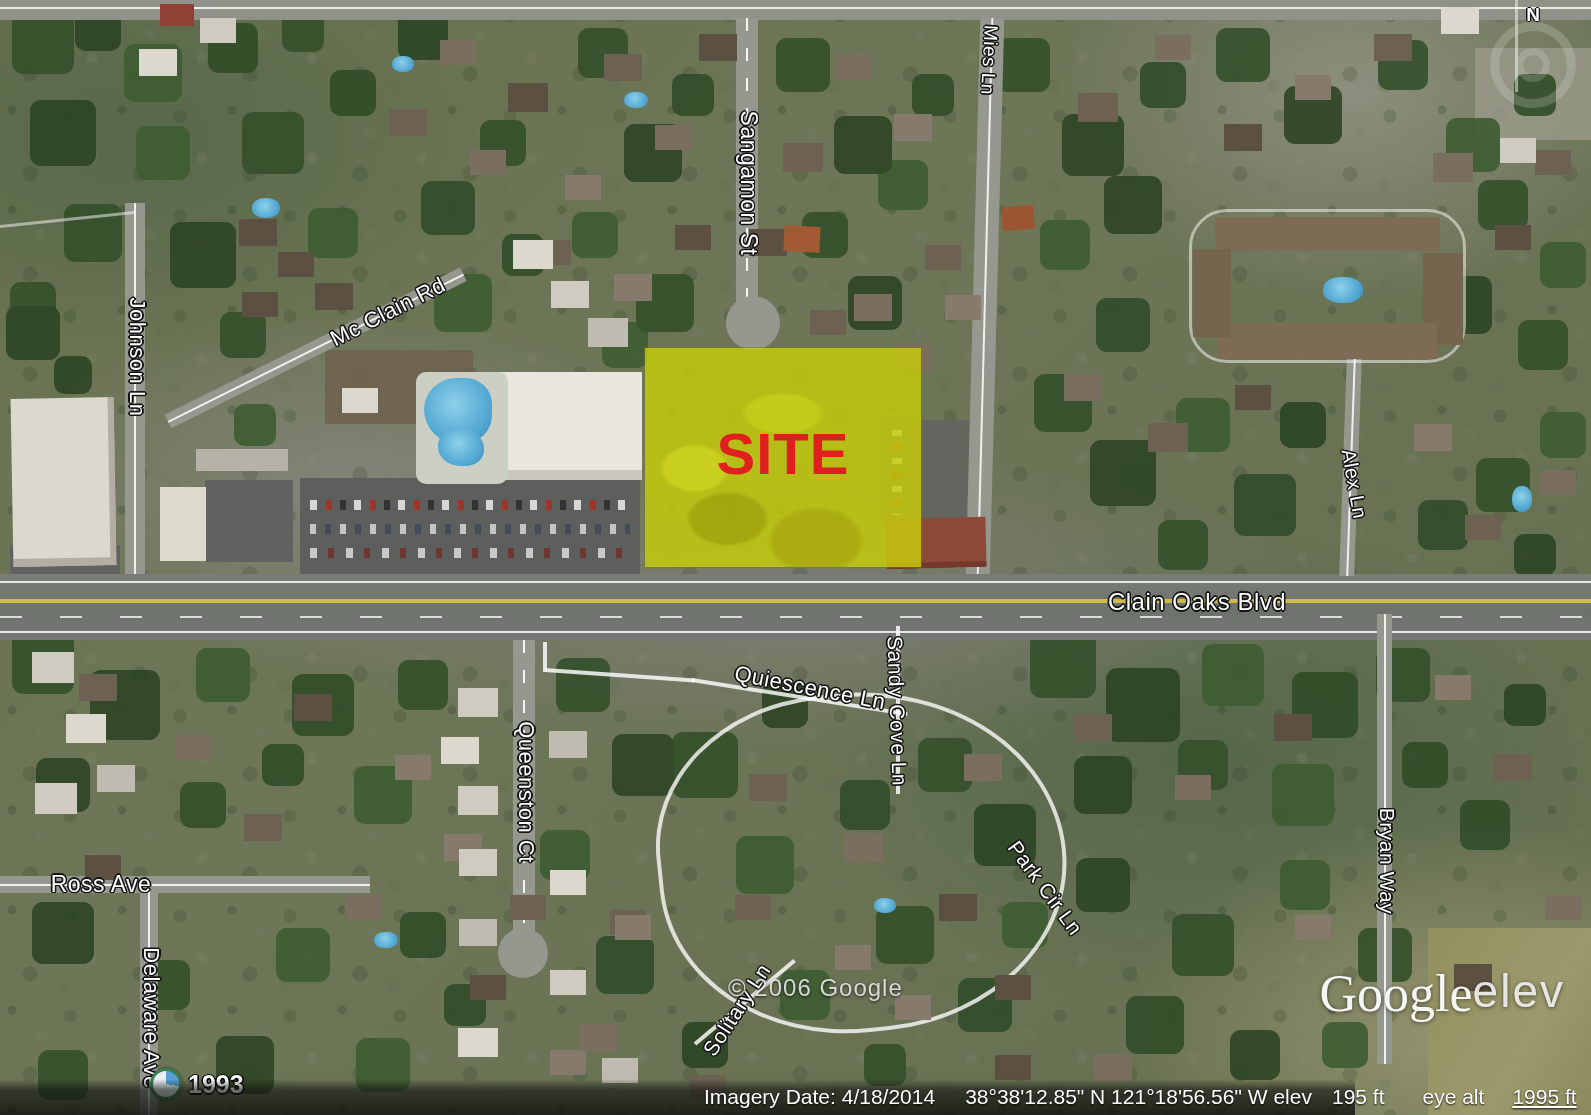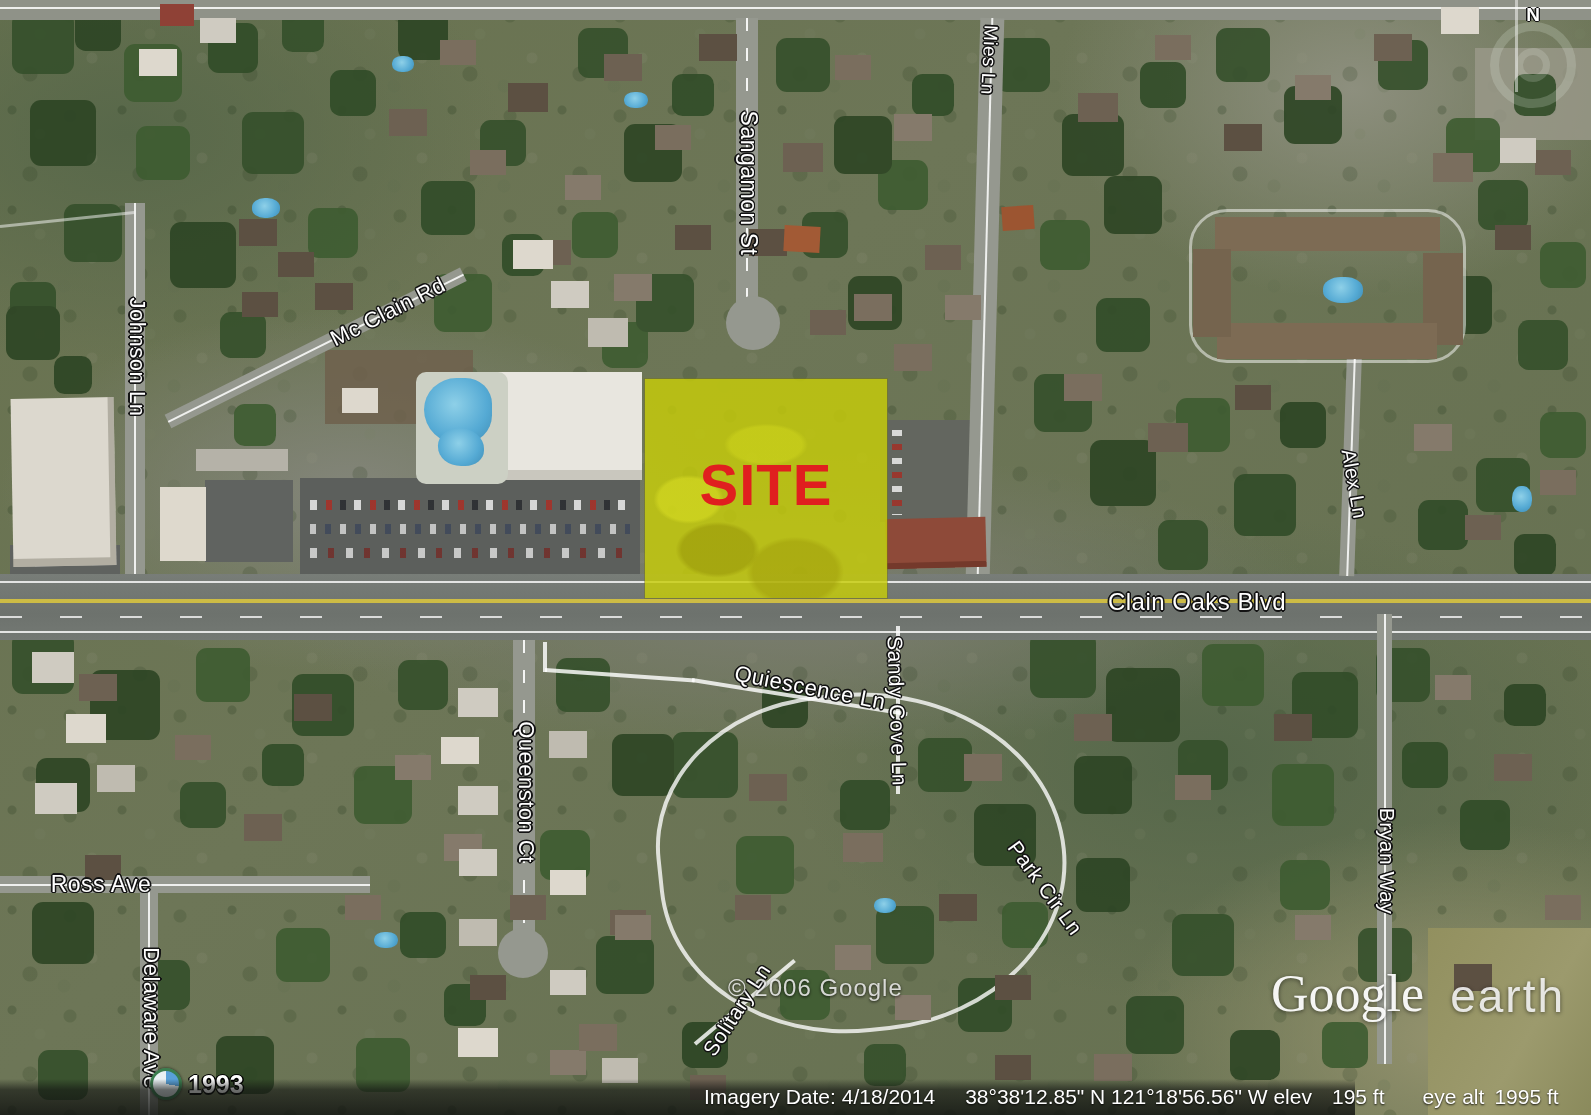--- a/index.html
+++ b/index.html
@@ -27,41 +27,41 @@
     background:repeating-linear-gradient(180deg,rgba(255,255,255,.9) 0 13px,transparent 13px 30px);}
   .cls{position:absolute;left:50%;top:0;bottom:0;width:2px;transform:translateX(-50%);background:rgba(255,255,255,.85);}
   .clsh{position:absolute;top:50%;left:0;right:0;height:2px;transform:translateY(-50%);background:rgba(255,255,255,.85);}
   .wline{position:absolute;background:rgba(255,255,255,.82);}
   .tstamp{position:absolute;left:0;top:0;width:6px;height:6px;border-radius:50%;background:transparent;opacity:.9;}
   .hstamp{position:absolute;left:0;top:0;width:16px;height:5px;background:transparent;}
   .pool{position:absolute;background:radial-gradient(circle at 45% 40%, #8ed0e8 0%, #55aad4 60%, #3f8cb4 100%);border-radius:45%;}
   .street-label{position:absolute;color:#fff;white-space:nowrap;font-weight:500;letter-spacing:.5px;
     text-shadow:-1px -1px 0 #141414,1px -1px 0 #141414,-1px 1px 0 #141414,1px 1px 0 #141414,
       0 -1.6px 0 #141414,0 1.6px 0 #141414,-1.6px 0 0 #141414,1.6px 0 0 #141414;}
-  .site-overlay{position:absolute;left:645px;top:379px;width:242px;height:219px;
+  .site-overlay{position:absolute;left:645px;top:348px;width:276px;height:219px;
     background:
       radial-gradient(60px 40px at 30% 78%, rgba(150,148,8,.55) 0 60%, transparent 70%),
       radial-gradient(70px 50px at 62% 88%, rgba(158,155,10,.5) 0 60%, transparent 70%),
       radial-gradient(50px 35px at 18% 55%, rgba(215,220,35,.6) 0 60%, transparent 70%),
       radial-gradient(60px 30px at 50% 30%, rgba(212,218,30,.45) 0 60%, transparent 70%),
       rgba(199,205,8,.82);
     box-shadow:0 0 0 1px rgba(120,120,20,.45);}
   .site-text{position:absolute;left:0;right:0;top:72px;text-align:center;font-size:58px;font-weight:700;
     color:#e01f1f;letter-spacing:1px;}
   .status-bar{position:absolute;left:0;top:1079px;width:1355px;height:36px;
     background:linear-gradient(180deg,rgba(20,22,20,0) 0%,rgba(18,20,18,.62) 30%,rgba(15,17,15,.82) 100%);}
   .status-row{position:absolute;left:0;right:0;top:0;bottom:0;display:flex;align-items:center;
     padding-left:704px;color:#fff;font-size:21px;text-shadow:0 1px 2px rgba(0,0,0,.9);white-space:nowrap;}
   .ring-icon{width:14px;height:14px;border:4px solid #57a8dc;border-radius:50%;background:rgba(230,242,250,.25);}
   .badge{position:absolute;left:150px;top:1068px;display:flex;align-items:center;gap:6px;}
   .badge-year{font-size:25px;font-weight:700;color:#fff;
     text-shadow:-1.5px 0 0 #000,1.5px 0 0 #000,0 -1.5px 0 #000,0 1.5px 0 #000,1px 1px 0 #000;}
   .clock{width:26px;height:26px;border-radius:50%;border:3px solid #3a7d4f;
     background:conic-gradient(#58a0d8 0 100deg,#e8f0f4 100deg 360deg);box-shadow:0 0 3px rgba(0,0,0,.7);}
-  .logo{position:absolute;right:26px;top:964px;display:flex;align-items:flex-end;gap:26px;
+  .logo{position:absolute;right:26px;top:964px;display:flex;align-items:flex-start;gap:0;
     text-shadow:0 1px 4px rgba(0,0,0,.55);}
   .logo-google{font-family:"Liberation Serif",serif;font-size:52px;color:rgba(255,255,255,.94);}
   .logo-earth{font-size:46px;font-weight:300;letter-spacing:2px;color:rgba(248,248,248,.88);}
   .copyright{position:absolute;left:728px;top:974px;font-size:24px;color:rgba(250,250,250,.82);
     text-shadow:0 1px 3px rgba(0,0,0,.8);letter-spacing:1px;}
   .ring{position:absolute;border-radius:50%;}
   .compass-n{position:absolute;left:50%;top:0;transform:translateX(-50%);font-size:19px;font-weight:700;color:#fff;
     text-shadow:-1.4px 0 0 #111,1.4px 0 0 #111,0 -1.4px 0 #111,0 1.4px 0 #111;}
 </style>
 </head>
@@ -232,32 +232,32 @@
 
   <div class="s" style="left:1489px;top:4px;width:88px;height:100px;">
     <div class="compass-n">N</div>
     <div class="ring" style="left:1px;top:18px;width:86px;height:86px;border:9px solid rgba(225,232,220,.22);box-sizing:border-box;"></div>
     <div class="ring" style="left:27px;top:44px;width:34px;height:34px;border:7px solid rgba(225,232,220,.2);box-sizing:border-box;"></div>
   </div>
 
   <div class="copyright">© 2006 Google</div>
   <div class="logo">
     <span class="logo-google">Google</span>
-    <span class="logo-earth">earth</span>
+    <span class="logo-earth">elev</span>
   </div>
 
   <div class="badge">
     <div class="clock"></div>
     <span class="badge-year">1993</span>
   </div>
 
   <div class="status-bar">
     <div class="status-row">
       <span>Imagery Date: 4/18/2014</span>
       <span style="margin-left:30px;">38°38'12.85" N  121°18'56.56" W elev</span>
       <span style="margin-left:20px;">195 ft</span>
       <span style="margin-left:38px;">eye alt</span>
-      <span style="margin-left:10px;">1995 ft</span>
+      <span style="margin-left:28px;text-decoration:underline;">1995 ft</span>
       <span class="ring-icon" style="margin-left:32px;"></span>
     </div>
   </div>
 
 </div>
 
 </body></html>

